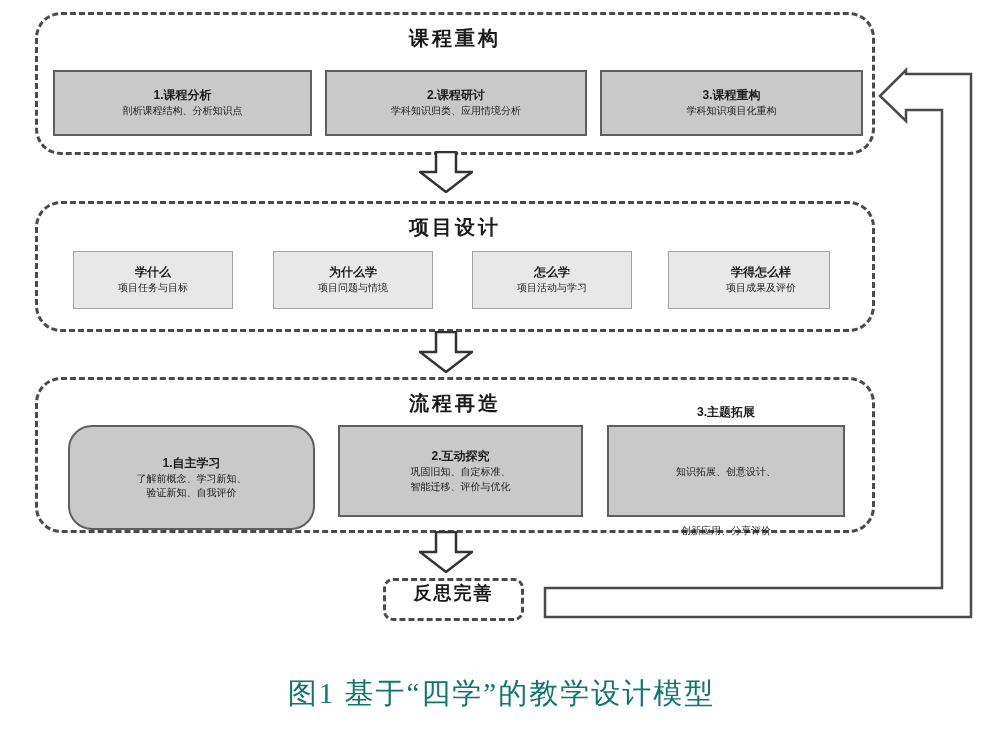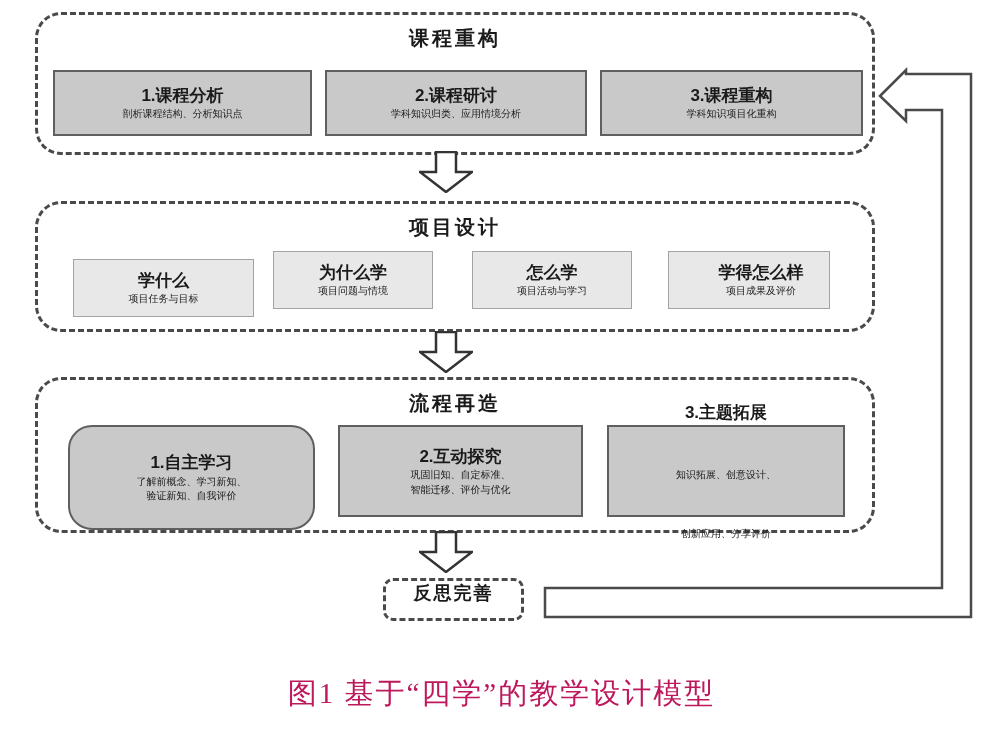--- a/index.html
+++ b/index.html
@@ -19,49 +19,49 @@
   .sec-title{
     text-align:center;font-size:20px;font-weight:700;margin-top:10px;
     letter-spacing:3px;
   }
   .box{
     position:absolute;box-sizing:border-box;display:flex;flex-direction:column;
     justify-content:center;align-items:center;text-align:center;line-height:1.25;
   }
   .box-dark{background:#c9c9c9;border:2px solid #5f5f5f;}
   .box-light{background:#e8e8e8;border:1px solid #a3a3a3;}
-  .box-title{font-weight:700;font-size:17px;}
+  .box-title{font-weight:700;font-size:12px;}
   .box-sub{font-size:10px;margin-top:2px;}
   
   .s1b1{left:15px;top:55px;width:259px;height:66px;}
   .s1b2{left:287px;top:55px;width:262px;height:66px;}
   .s1b3{left:562px;top:55px;width:263px;height:66px;}
   
-  .s2b1{left:35px;top:55px;width:181px;height:58px;}
+  .s2b1{left:35px;top:47px;width:160px;height:58px;}
   .s2b2{left:235px;top:47px;width:160px;height:58px;}
   .s2b3{left:434px;top:47px;width:160px;height:58px;}
   .s2b4{left:630px;top:47px;width:162px;height:58px;padding-left:24px;}
   
   .s3b1{left:30px;top:45px;width:247px;height:105px;border-radius:24px;}
   .s3b2{left:300px;top:45px;width:245px;height:92px;}
   .s3b3{left:569px;top:45px;width:238px;height:92px;gap:44px;}
   .down-arrow{position:absolute;left:419px;width:54px;height:42px;}
   .arr1{top:151px;}
   .arr2{top:331px;}
   .arr3{top:531px;}
   .reflection{
     position:absolute;left:383px;top:578px;width:141px;height:43px;
     box-sizing:border-box;border:3px dashed #4a4a4a;border-radius:10px;
     display:flex;align-items:flex-start;justify-content:center;
     font-weight:700;font-size:18px;letter-spacing:2px;background:#fff;
   }
   .caption{
     position:absolute;left:0;top:674px;width:100%;text-align:center;
     font-family:"Liberation Serif","DejaVu Serif",serif;
-    font-size:29px;letter-spacing:2px;color:#be185d;
+    font-size:29px;letter-spacing:2px;color:#0f766e;
   }
 </style>
 </head>
 <body>
 
 <div class="canvas">
 
   <svg class="feedback-svg" viewBox="0 0 1003 730" xmlns="http://www.w3.org/2000/svg">
     <polygon points="880,96 906,70 906,74 971,74 971,617 545,617 545,588 942,588 942,110 906,110 906,121" fill="#ffffff" stroke="#4a4a4a" stroke-width="2.5" stroke-linejoin="miter"></polygon>
   </svg>

